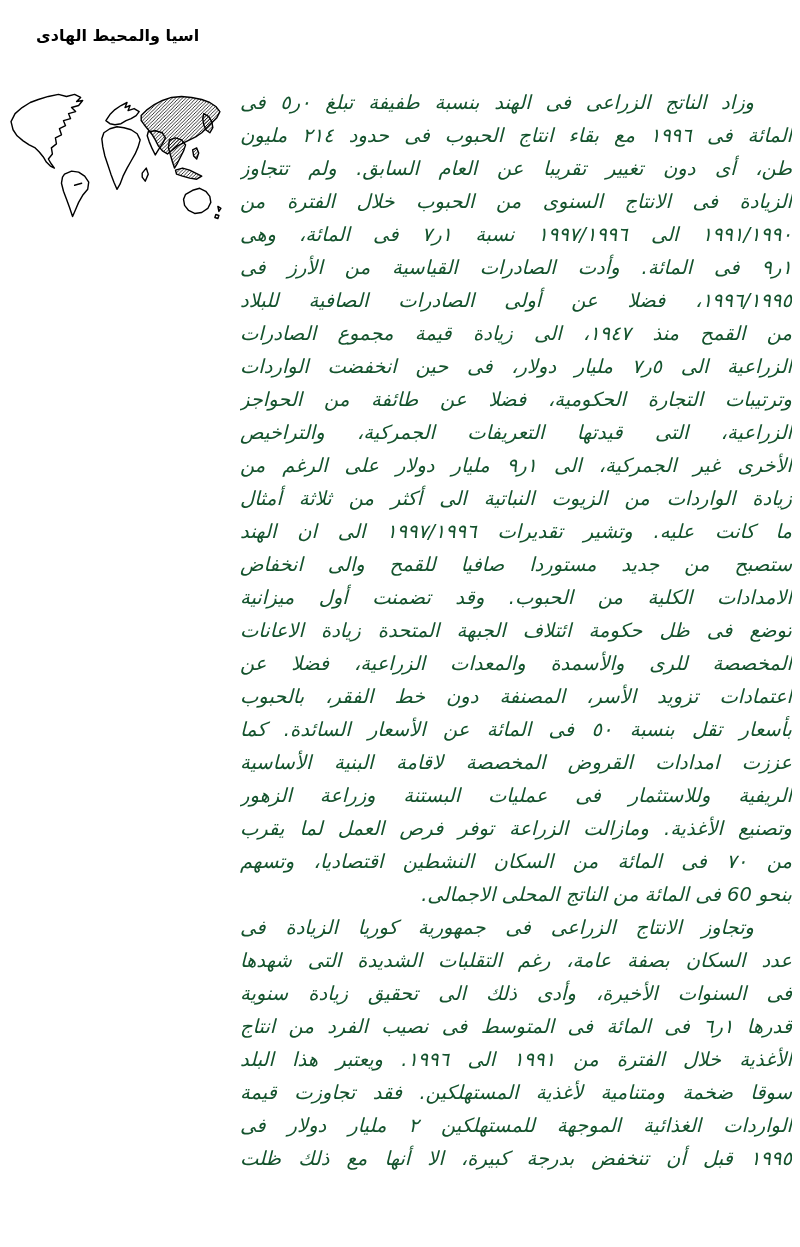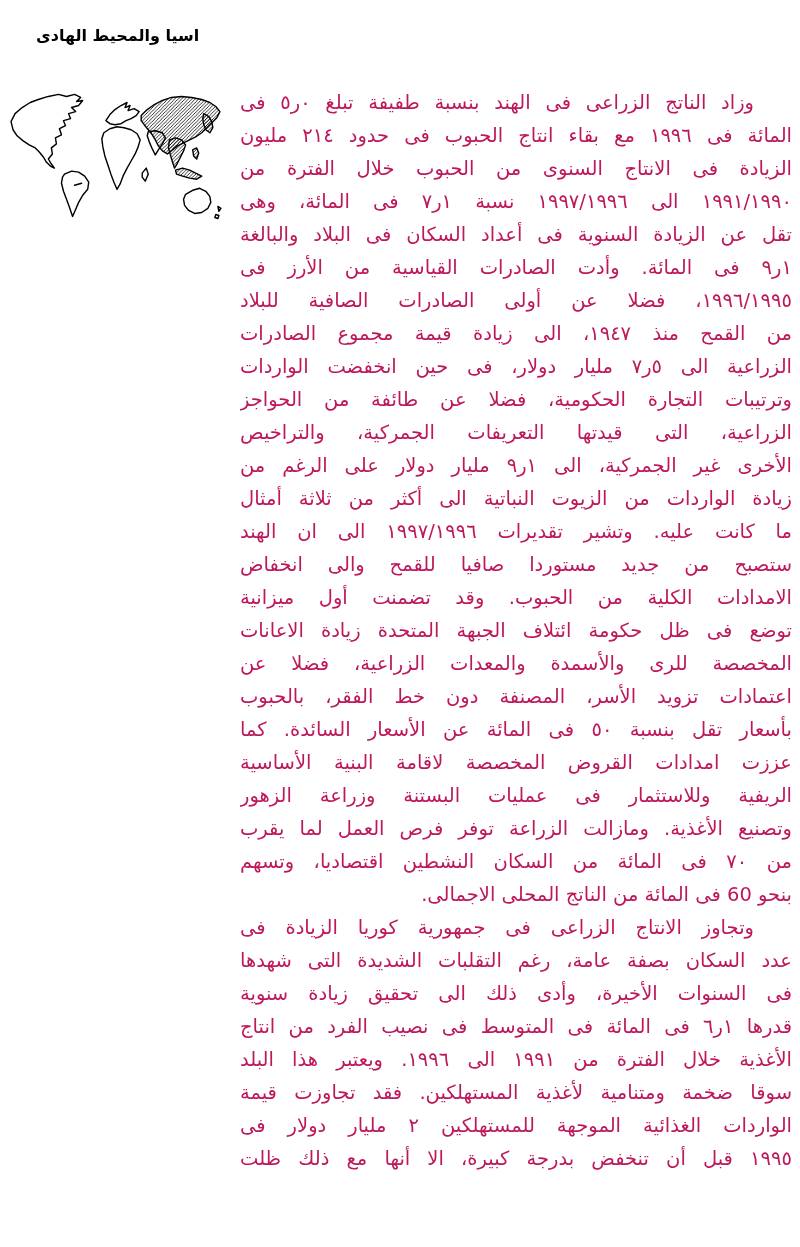--- a/index.html
+++ b/index.html
@@ -27,21 +27,22 @@
     top:86px;left:8px;
     width:224px;height:146px;
   }
   .map svg{display:block;width:224px;height:146px;}
   .article{
     position:absolute;
     top:86px;right:8px;
     width:552px;
     direction:rtl;
     font-size:19.5px;
-    color:#be185d;
+    color:#14532d;
+    font-style:italic;
   }
   .para{display:block;}
   .tline{
     height:33px;
     line-height:33px;
     white-space:nowrap;
     text-align:justify;
     text-align-last:justify;
     overflow:hidden;
   }
@@ -90,23 +91,23 @@
 
         <path d="M208,118 l3,2 -2,3 Z M206,126 l3,1 -1,3 -3,-1 Z"></path>
       </g>
     </svg>
   </div>
 
   <div class="article" id="article">
       <div class="para ends">
         <div class="tline">وزاد الناتج الزراعى فى الهند بنسبة طفيفة تبلغ ٠ر٥ فى</div>
         <div class="tline">المائة فى ١٩٩٦ مع بقاء انتاج الحبوب فى حدود ٢١٤ مليون</div>
+        <div class="tline">طن، أى دون تغيير تقريبا عن العام السابق. ولم تتجاوز</div>
         <div class="tline">الزيادة فى الانتاج السنوى من الحبوب خلال الفترة من</div>
         <div class="tline">١٩٩١/١٩٩٠ الى ١٩٩٧/١٩٩٦ نسبة ١ر٧ فى المائة، وهى</div>
-        <div class="tline">تقل عن الزيادة السنوية فى أعداد السكان فى البلاد والبالغة</div>
         <div class="tline">١ر٩ فى المائة. وأدت الصادرات القياسية من الأرز فى</div>
         <div class="tline">١٩٩٦/١٩٩٥،  فضلا عن أولى الصادرات الصافية للبلاد</div>
         <div class="tline">من القمح منذ ١٩٤٧، الى زيادة قيمة مجموع الصادرات</div>
         <div class="tline">الزراعية الى ٥ر٧ مليار دولار، فى حين انخفضت الواردات</div>
         <div class="tline">وترتيبات التجارة الحكومية، فضلا عن طائفة من الحواجز</div>
         <div class="tline">الزراعية، التى قيدتها التعريفات الجمركية، والتراخيص</div>
         <div class="tline">الأخرى غير الجمركية، الى ١ر٩ مليار دولار على الرغم من</div>
         <div class="tline">زيادة الواردات من الزيوت النباتية الى أكثر من ثلاثة أمثال</div>
         <div class="tline">ما كانت عليه. وتشير تقديرات ١٩٩٧/١٩٩٦ الى ان الهند</div>
         <div class="tline">ستصبح من جديد مستوردا صافيا للقمح والى انخفاض</div>

